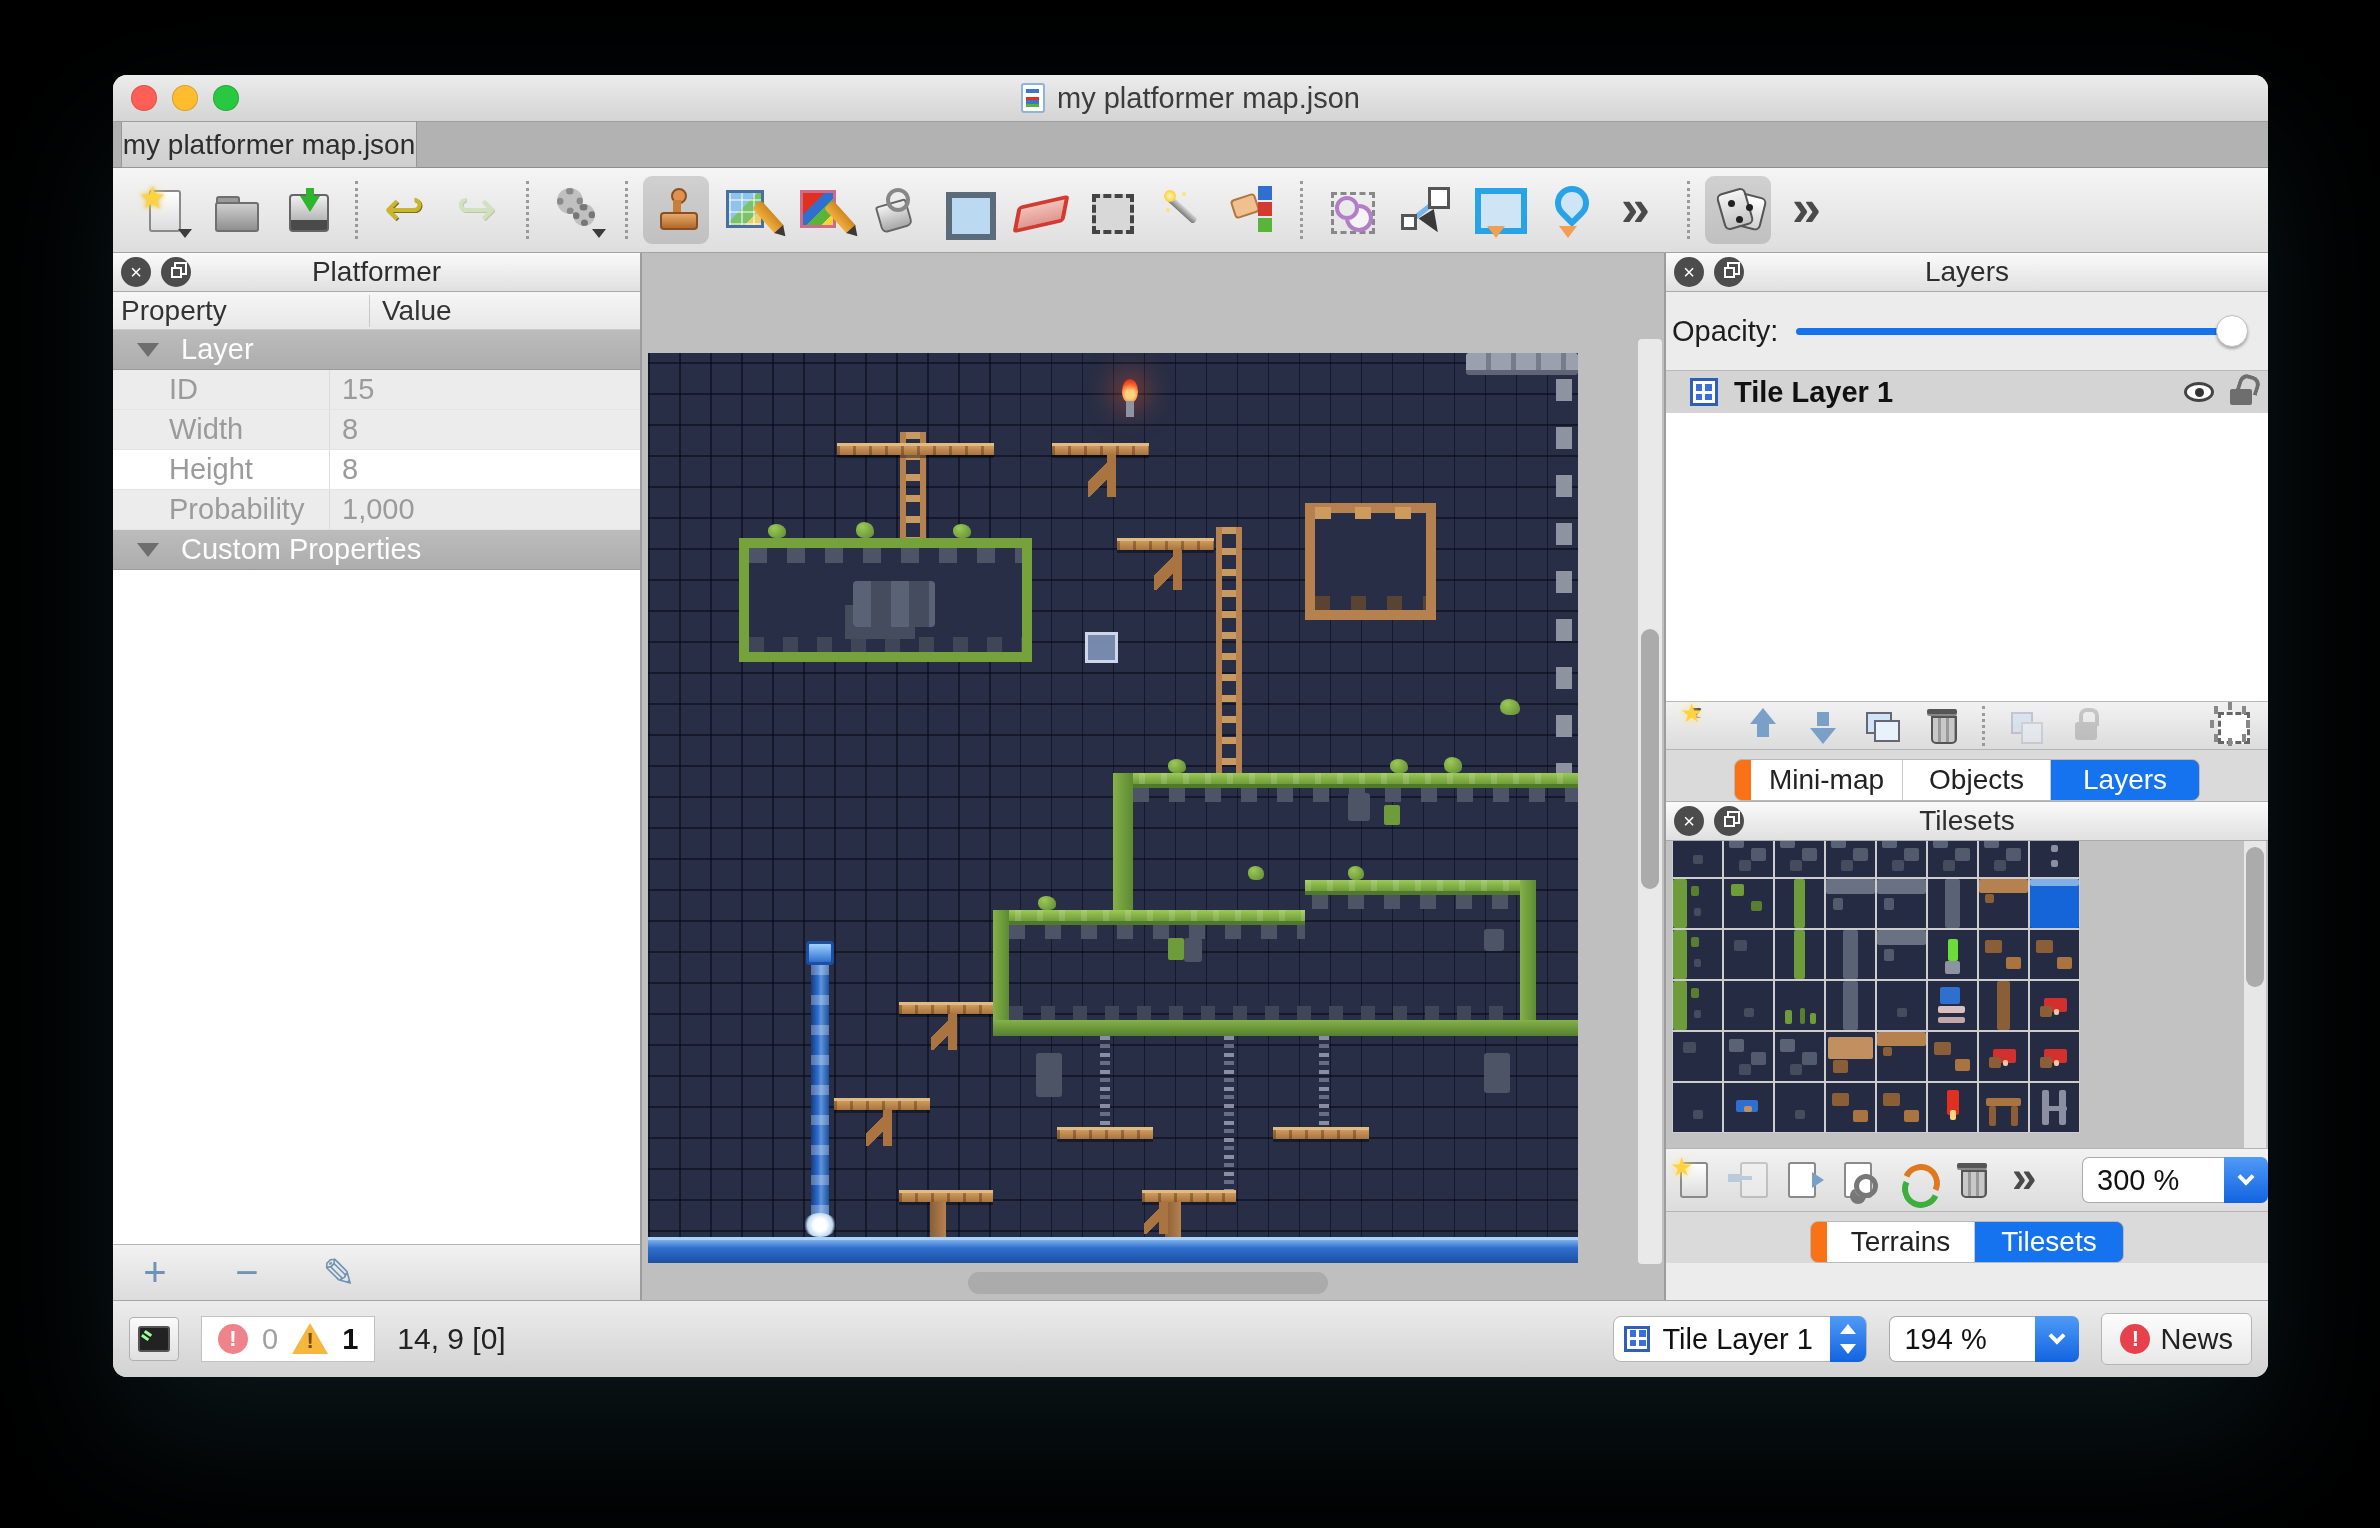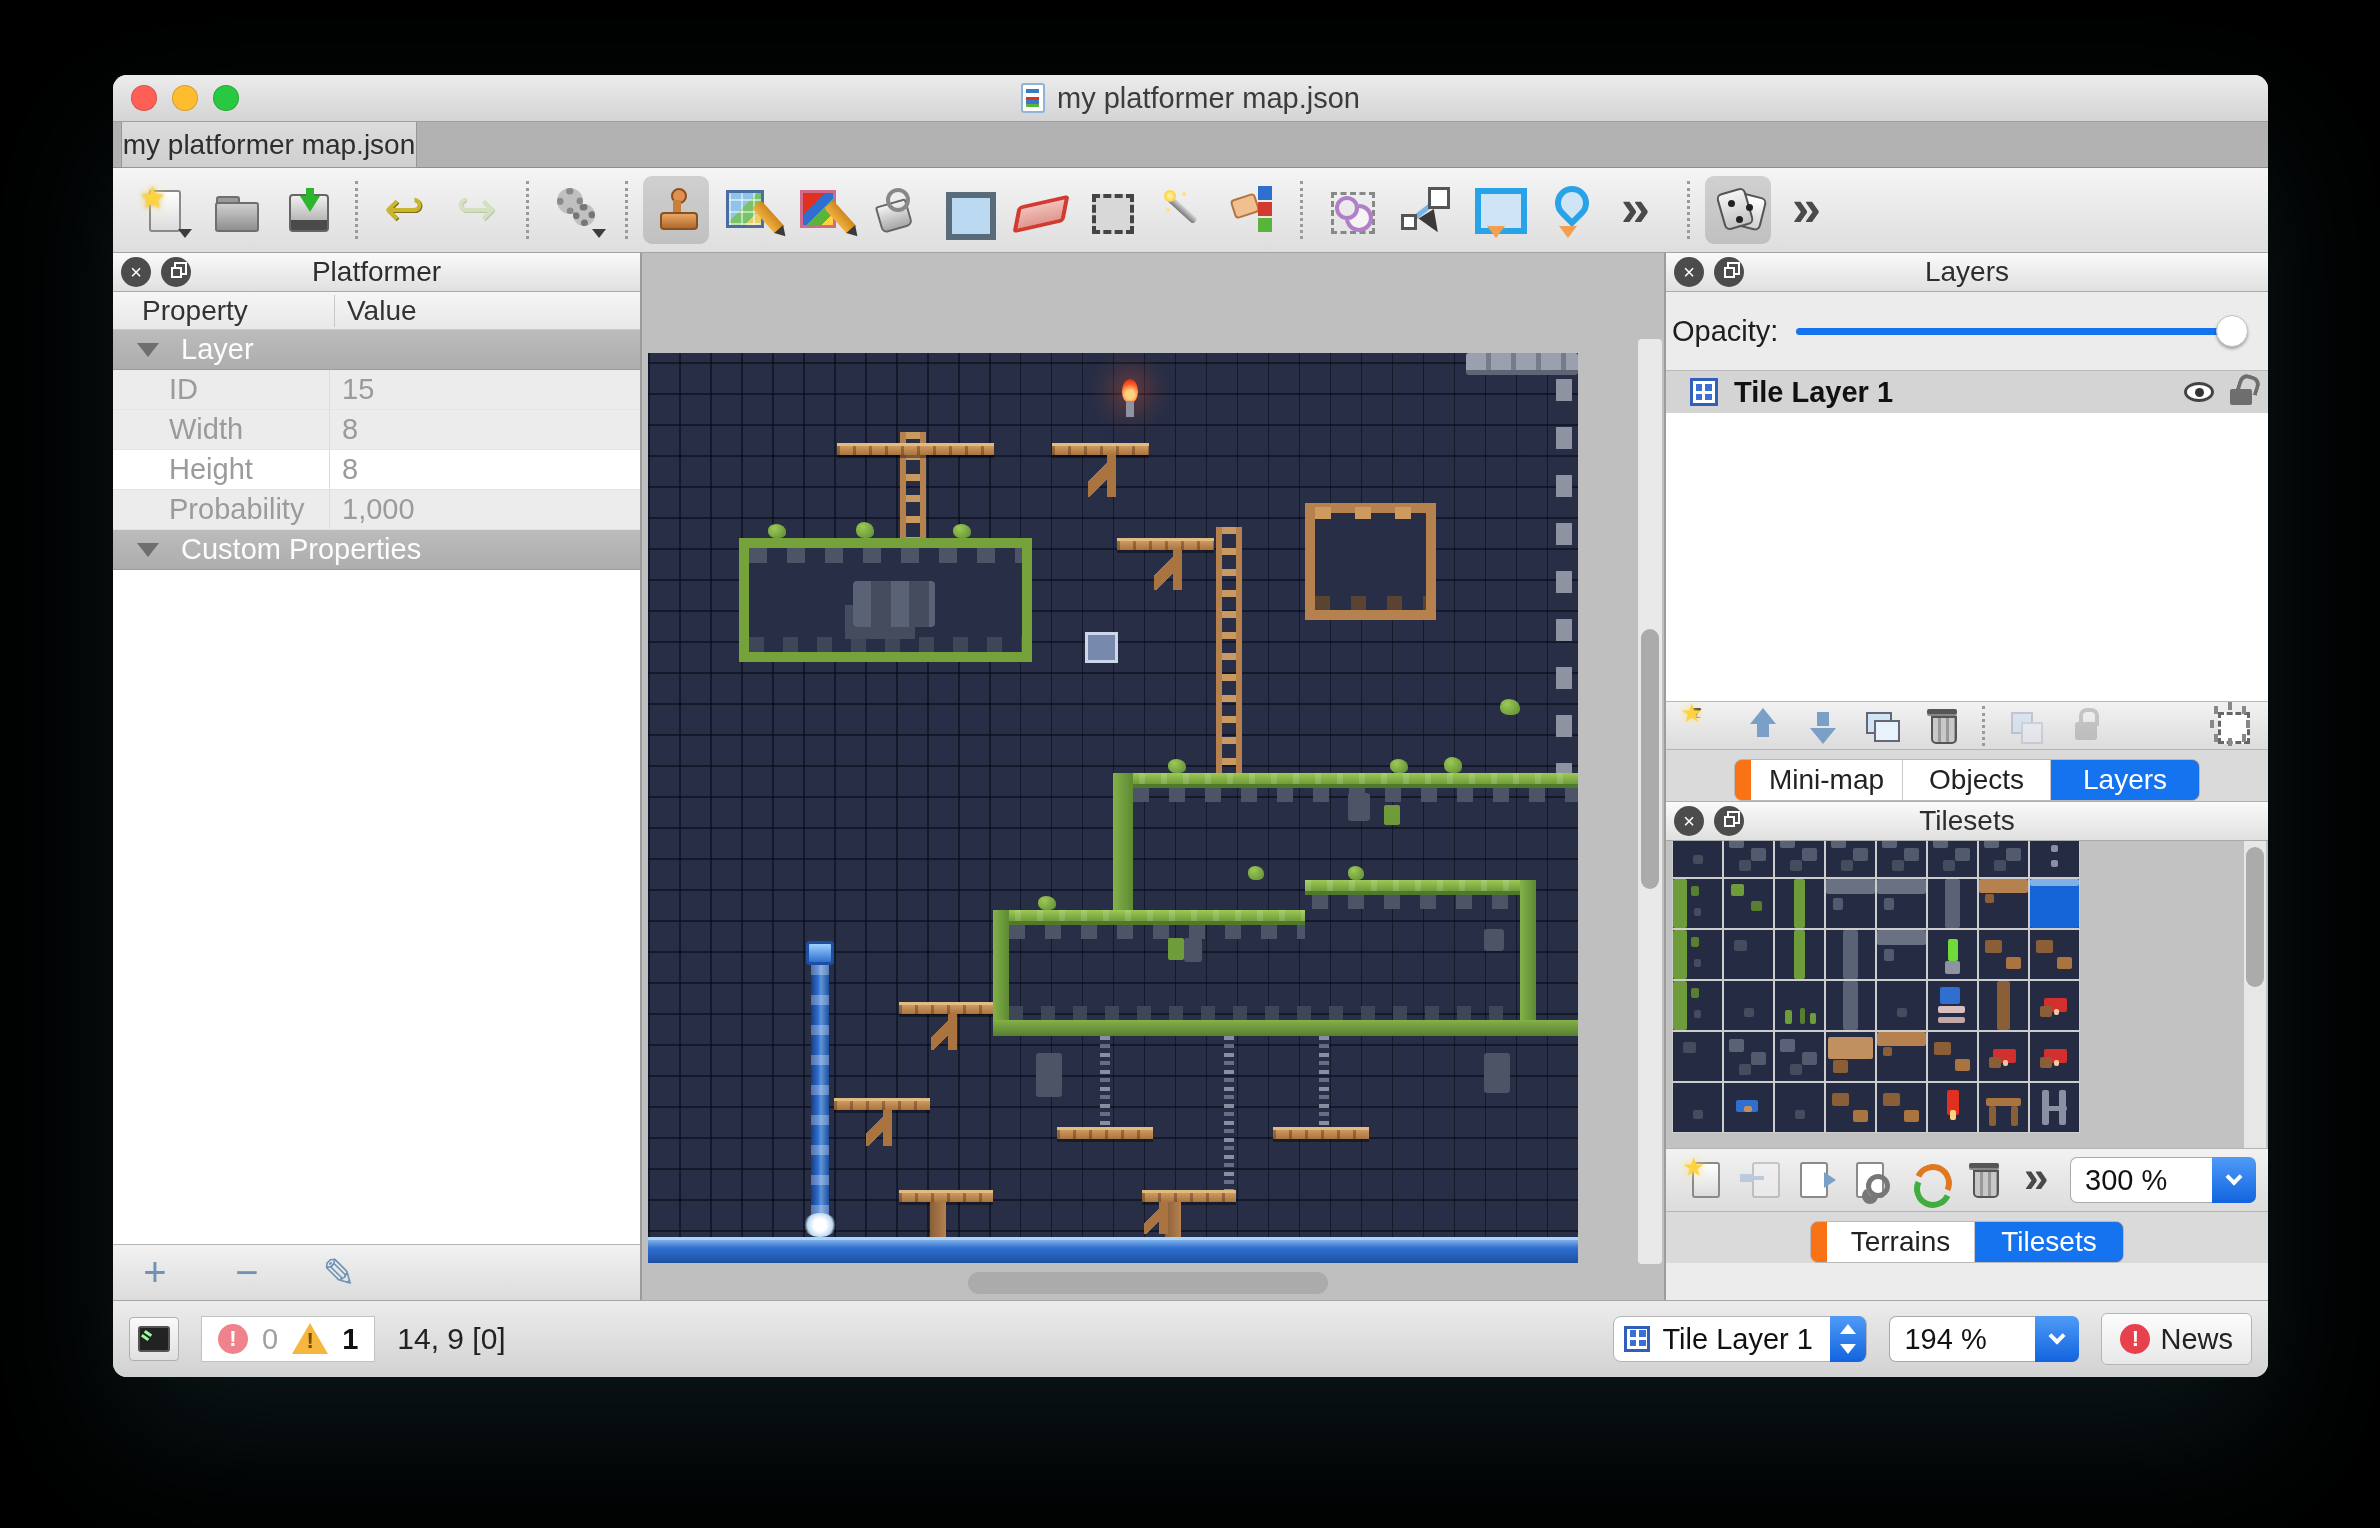--- a/index.html
+++ b/index.html
@@ -79,21 +79,21 @@
   .i-dice-icon .dots{position:absolute;left:14px;top:14px;width:7px;height:7px;border-radius:50%;background:#222;box-shadow:18px 4px 0 #222,8px 16px 0 #222;z-index:2;}
   
   .panel-title{height:39px;background:linear-gradient(#fafafa,#e0e0e0);border-bottom:1px solid #aaa;position:relative;
                display:flex;align-items:center;justify-content:center;font-size:28px;color:#2d2d2d;flex:0 0 39px;}
   .pbtns{position:absolute;left:8px;top:4px;display:flex;gap:10px;}
   .pbtn{width:30px;height:30px;border-radius:50%;background:#4c4c4c;color:#fff;display:flex;align-items:center;justify-content:center;font-size:20px;}
   .pbtn .sq{width:11px;height:11px;border:2px solid #fff;background:transparent;box-shadow:4px -4px 0 -1px #4c4c4c,4px -4px 0 1px #fff;}
   
   .left-panel{position:absolute;left:0;top:178px;width:529px;bottom:77px;background:#fff;border-right:2px solid #9c9c9c;display:flex;flex-direction:column;}
   .prop-colhead{flex:0 0 38px;display:flex;background:linear-gradient(#f6f6f6,#e8e8e8);border-bottom:1px solid #c9c9c9;font-size:28px;color:#333;align-items:center;}
-  .prop-colhead .c1{width:222px;padding-left:29px;border-right:1px solid #c9c9c9;}
+  .prop-colhead .c1{width:257px;padding-left:8px;border-right:1px solid #c9c9c9;}
   .prop-colhead .c2{flex:1;padding-left:12px;}
   .prop-rows{flex:1;overflow:hidden;position:relative;}
   .prow{display:flex;height:40px;align-items:center;font-size:29px;border-bottom:1px solid #e4e4e4;}
   .prow .pc1{width:217px;padding-left:56px;color:#9b9b9b;height:100%;display:flex;align-items:center;border-right:1px solid #dcdcdc;}
   .prow .pc2{flex:1;padding-left:12px;color:#9b9b9b;}
   .prow.alt{background:#ececec;}
   .psection{display:flex;height:40px;align-items:center;background:linear-gradient(#bcbcbc,#adadad);color:#fdfdfd;font-size:29px;border-bottom:1px solid #9c9c9c;}
   .psection .tri{width:0;height:0;border-left:11px solid transparent;border-right:11px solid transparent;border-top:14px solid #6e6e6e;margin:0 22px 0 24px;}
   .prop-footer{flex:0 0 56px;background:linear-gradient(#f2f2f2,#dcdcdc);border-top:1px solid #b5b5b5;display:flex;align-items:center;gap:48px;padding-left:20px;}
   .pfbtn{font-size:40px;color:#6f93b5;width:44px;text-align:center;}
@@ -200,21 +200,21 @@
   .tileset-tabbar{flex:0 0 52px;background:#ececec;position:relative;border-bottom:1px solid #b0b0b0;display:flex;align-items:flex-end;}
   .tileset-tab{margin:0 auto;margin-bottom:0;height:40px;min-width:320px;background:#1673f0;color:#fff;font-size:28px;display:flex;align-items:center;justify-content:center;border-radius:10px;}
   .tileset-chev{position:absolute;right:2px;top:4px;width:50px;height:42px;background:linear-gradient(#fcfcfc,#e4e4e4);border:1px solid #b0b0b0;display:flex;align-items:center;justify-content:center;}
   .tileset-chev .c{width:18px;height:18px;border-right:6px solid #2d2d2d;border-bottom:6px solid #2d2d2d;transform:rotate(45deg);margin-top:-8px;border-radius:3px;}
   .tilegrid-wrap{flex:0 0 307px;background:#c2c2c2;position:relative;overflow:hidden;}
   .tilegrid{position:absolute;left:6px;top:-14px;display:grid;grid-template-columns:repeat(8,49px);grid-auto-rows:49px;gap:2px;background:#cdcdcd;padding:1px;}
   .tile{position:relative;background:#252b43;overflow:hidden;}
   .tile div{position:absolute;}
   .ts-scroll{position:absolute;right:2px;top:0;bottom:0;width:22px;background:rgba(255,255,255,.6);}
   .ts-scroll .thumb{position:absolute;left:2px;top:6px;width:18px;height:140px;border-radius:9px;background:#ababab;}
-  .tileset-toolbar{flex:0 0 64px;background:linear-gradient(#f2f2f2,#dcdcdc);border-top:1px solid #b5b5b5;border-bottom:1px solid #b5b5b5;display:flex;align-items:center;padding:0 12px;gap:4px;}
+  .tileset-toolbar{flex:0 0 64px;background:linear-gradient(#f2f2f2,#dcdcdc);border-top:1px solid #b5b5b5;border-bottom:1px solid #b5b5b5;display:flex;align-items:center;padding:0 0;gap:4px;}
   .zoomcombo{margin-left:auto;display:flex;height:46px;width:186px;}
   .zoomcombo .val{flex:1;background:#fff;border:1px solid #aaa;border-right:none;border-radius:7px 0 0 7px;display:flex;align-items:center;padding-left:14px;font-size:29px;color:#111;}
   .zoomcombo .btn{width:44px;background:linear-gradient(#4f9bf7,#1263e0);border-radius:0 7px 7px 0;display:flex;align-items:center;justify-content:center;}
   .zoomcombo .btn .c{width:12px;height:12px;border-right:4px solid #fff;border-bottom:4px solid #fff;transform:rotate(45deg);margin-top:-6px;}
   
   .statusbar{position:absolute;left:0;right:0;bottom:0;height:77px;background:linear-gradient(#ececec,#d2d2d2);border-top:1px solid #a5a5a5;display:flex;align-items:center;padding:0 16px;gap:22px;}
   .console-btn{width:50px;height:44px;background:linear-gradient(#fafafa,#e0e0e0);border:1px solid #b0b0b0;border-radius:4px;display:flex;align-items:center;justify-content:center;}
   .console-ico{width:32px;height:26px;background:#222;border:2px solid #555;border-radius:3px;position:relative;}
   .console-ico:after{content:"";position:absolute;left:4px;top:4px;width:8px;height:3px;background:#9f9;box-shadow:0 5px 0 #9f9;transform:rotate(35deg);}
   .issues{height:46px;background:#fff;border:1px solid #c2c2c2;display:flex;align-items:center;gap:14px;padding:0 16px;}

